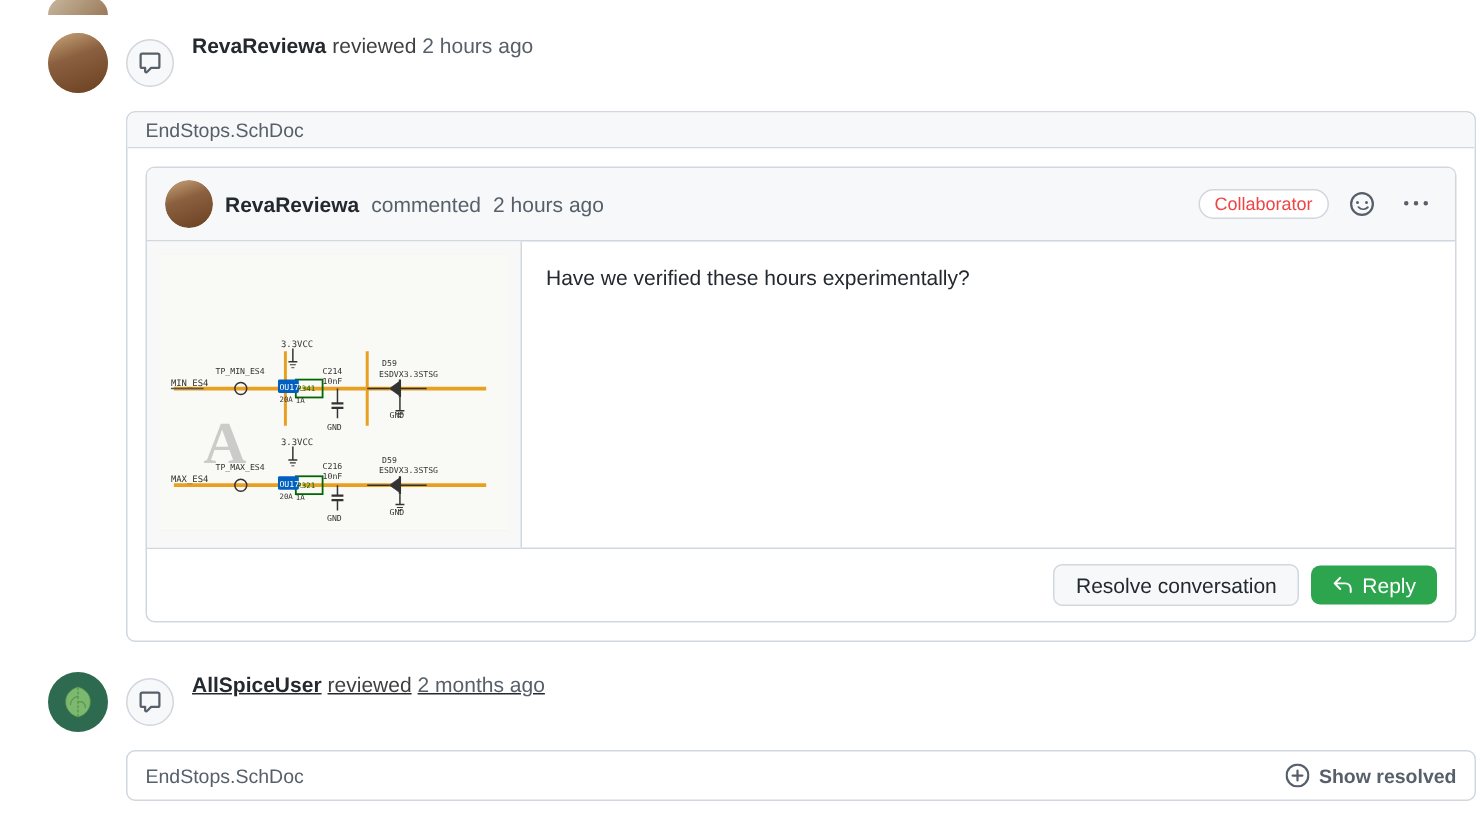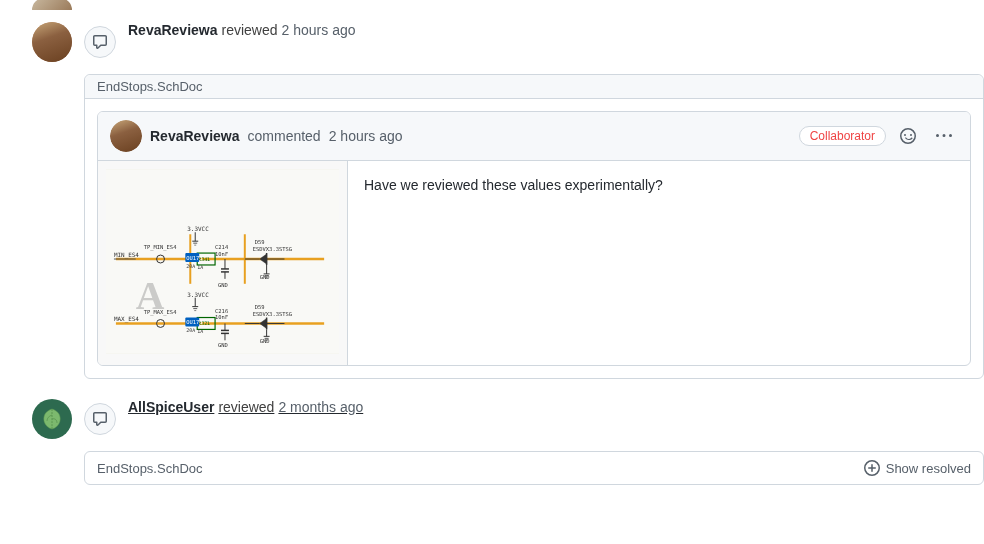--- a/index.html
+++ b/index.html
@@ -268,20 +268,21 @@
 
     .show-resolved-btn {
       display: flex;
       align-items: center;
       gap: 6px;
       color: #57606a;
       font-size: 13px;
       cursor: pointer;
       background: none;
       border: none;
+      font-weight: bold;
     }
 
     .avatar-allspice-leaf {
       width: 40px;
       height: 40px;
       border-radius: 50%;
       background: #2d6a4f;
       display: flex;
       align-items: center;
       justify-content: center;
@@ -441,24 +442,33 @@
 
               <text x="81" y="99" font-size="5" fill="#333" font-family="monospace">20A</text>
 
               <rect x="80" y="149" width="14" height="9" fill="#0060c0" rx="1"></rect>
               <text x="81" y="156" font-size="5.5" fill="white" font-family="monospace">OU171</text>
               <text x="81" y="164" font-size="5" fill="#333" font-family="monospace">20A</text>
             </svg>
           </div>
 
           <div class="comment-text-area">
-            <span>Have we reviewed these values experimentally?</span>
+            <span>Have we verified these hours experimentally?</span>
           </div>
         </div>
 
+        <div class="comment-footer">
+          <button class="resolve-btn">Resolve conversation</button>
+          <button class="reply-btn">
+            <svg width="14" height="14" viewBox="0 0 16 16" fill="white">
+              <path d="M6.78 1.97a.75.75 0 0 1 0 1.06L3.81 6h6.44A4.75 4.75 0 0 1 15 10.75v2.5a.75.75 0 0 1-1.5 0v-2.5a3.25 3.25 0 0 0-3.25-3.25H3.81l2.97 2.97a.749.749 0 0 1-.326 1.275.749.749 0 0 1-.734-.215L1.47 7.28a.75.75 0 0 1 0-1.06l4.25-4.25a.75.75 0 0 1 1.06 0Z"></path>
+            </svg>
+            <span>Reply</span>
+          </button>
+        </div>
       </div>
 
     </div>
   </div>
 
   <div class="review-entry-2">
     <div class="avatar-allspice-leaf">
 
       <svg width="24" height="24" viewBox="0 0 24 24" fill="none">
         <path d="M12 2 C6 4 3 8 4 14 C5 18 8 21 12 22 C16 21 19 18 20 14 C21 8 18 4 12 2 Z" fill="#7cb96e" stroke="#5a9650" stroke-width="0.5"></path>

